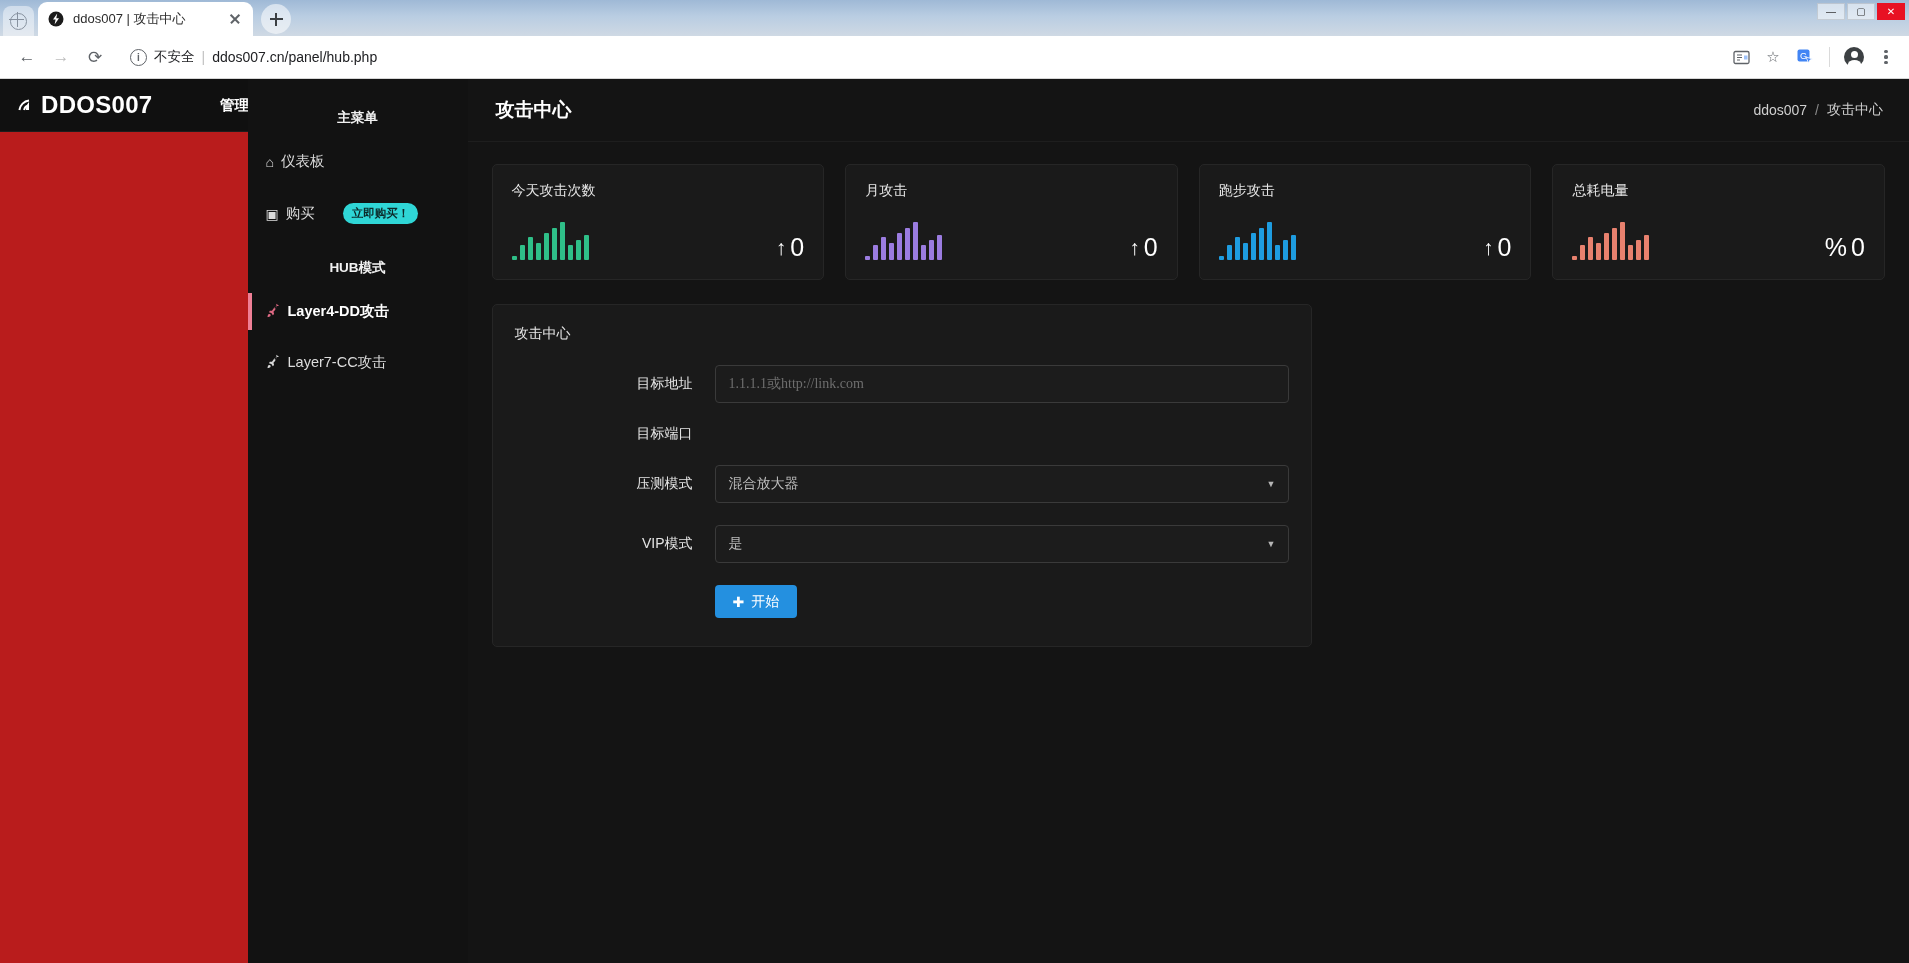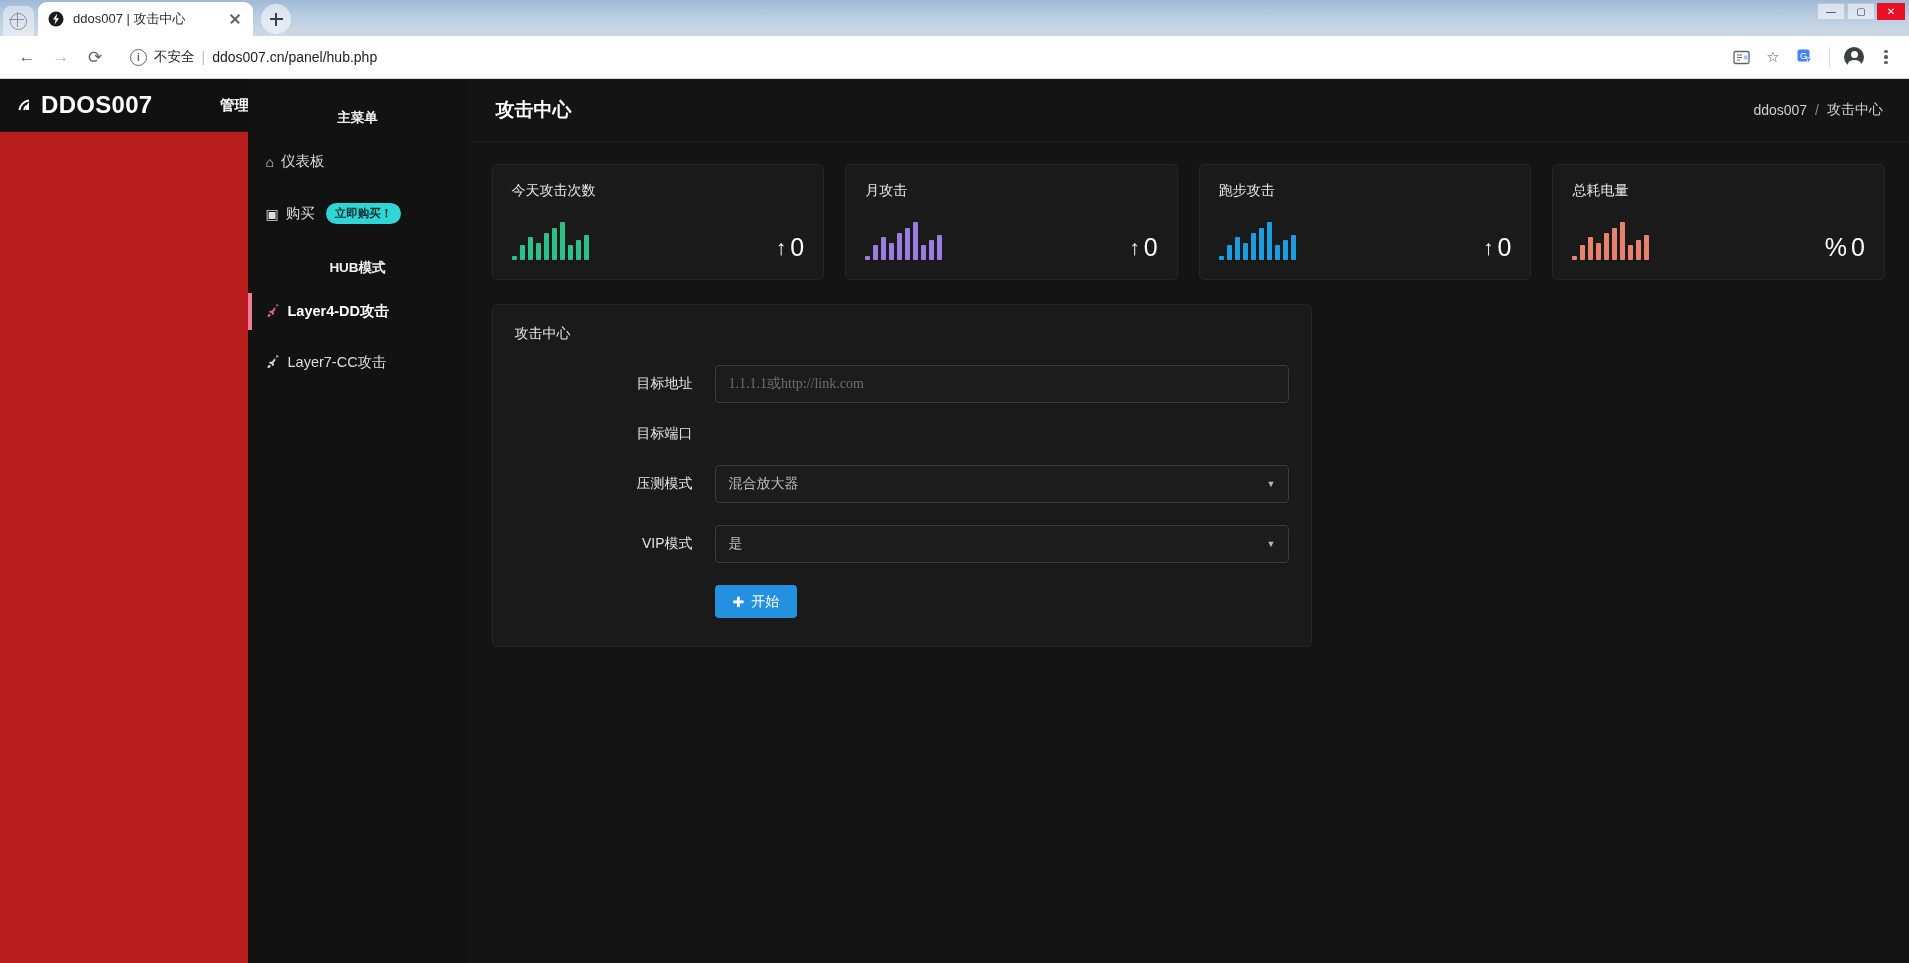--- a/index.html
+++ b/index.html
@@ -70,21 +70,21 @@
   .admin{font-size:14.5px;font-weight:bold;color:#fff;white-space:nowrap;margin-right:-16px;display:inline-block;}
 
   .body{flex:1;display:flex;min-height:0;}
   .sidebar{width:220px;flex:0 0 220px;background:#121212;padding-top:18px;box-sizing:border-box;}
   .menu-title{font-size:13.5px;font-weight:bold;color:#f1f1f1;text-align:center;margin:12px 0 16px;}
   .nav-item{display:flex;align-items:center;gap:7px;padding:9px 0 9px 14px;font-size:14.5px;color:#dcdcdc;
     border-left:4px solid transparent;box-sizing:border-box;}
   .nav-item .ico{font-size:14px;line-height:1;display:inline-block;}
   .nav-item.active{border-left-color:#ef7f96;color:#ffffff;font-weight:bold;}
   .nav-item.active .ico{color:#e06a84;}
-  .badge{background:#2fd6d6;color:#0c2a2a;font-size:11.5px;font-weight:bold;border-radius:11px;padding:3px 9px;margin-left:4px;white-space:nowrap;}
+  .badge{background:#2fd6d6;color:#0c2a2a;font-size:11.5px;font-weight:bold;border-radius:11px;padding:3px 9px;margin-left:21px;white-space:nowrap;}
   .nav-gap{height:14px;}
 
   .content{flex:1;min-width:0;display:flex;flex-direction:column;background:#141414;}
   .page-head{height:62px;display:flex;align-items:center;padding:0 26px 0 28px;border-bottom:1px solid #1e1e1e;}
   .page-title{font-size:19px;font-weight:bold;color:#fff;}
   .crumb{margin-left:auto;font-size:14px;color:#cfcfcf;display:flex;gap:8px;align-items:center;}
   .crumb .slash{color:#8a8a8a;}
 
   .cards{display:flex;gap:21px;padding:22px 24px 0 24px;}
   .card{flex:1;background:#1a1a1a;border:1px solid #262626;border-radius:5px;padding:17px 19px 19px;box-sizing:border-box;}

